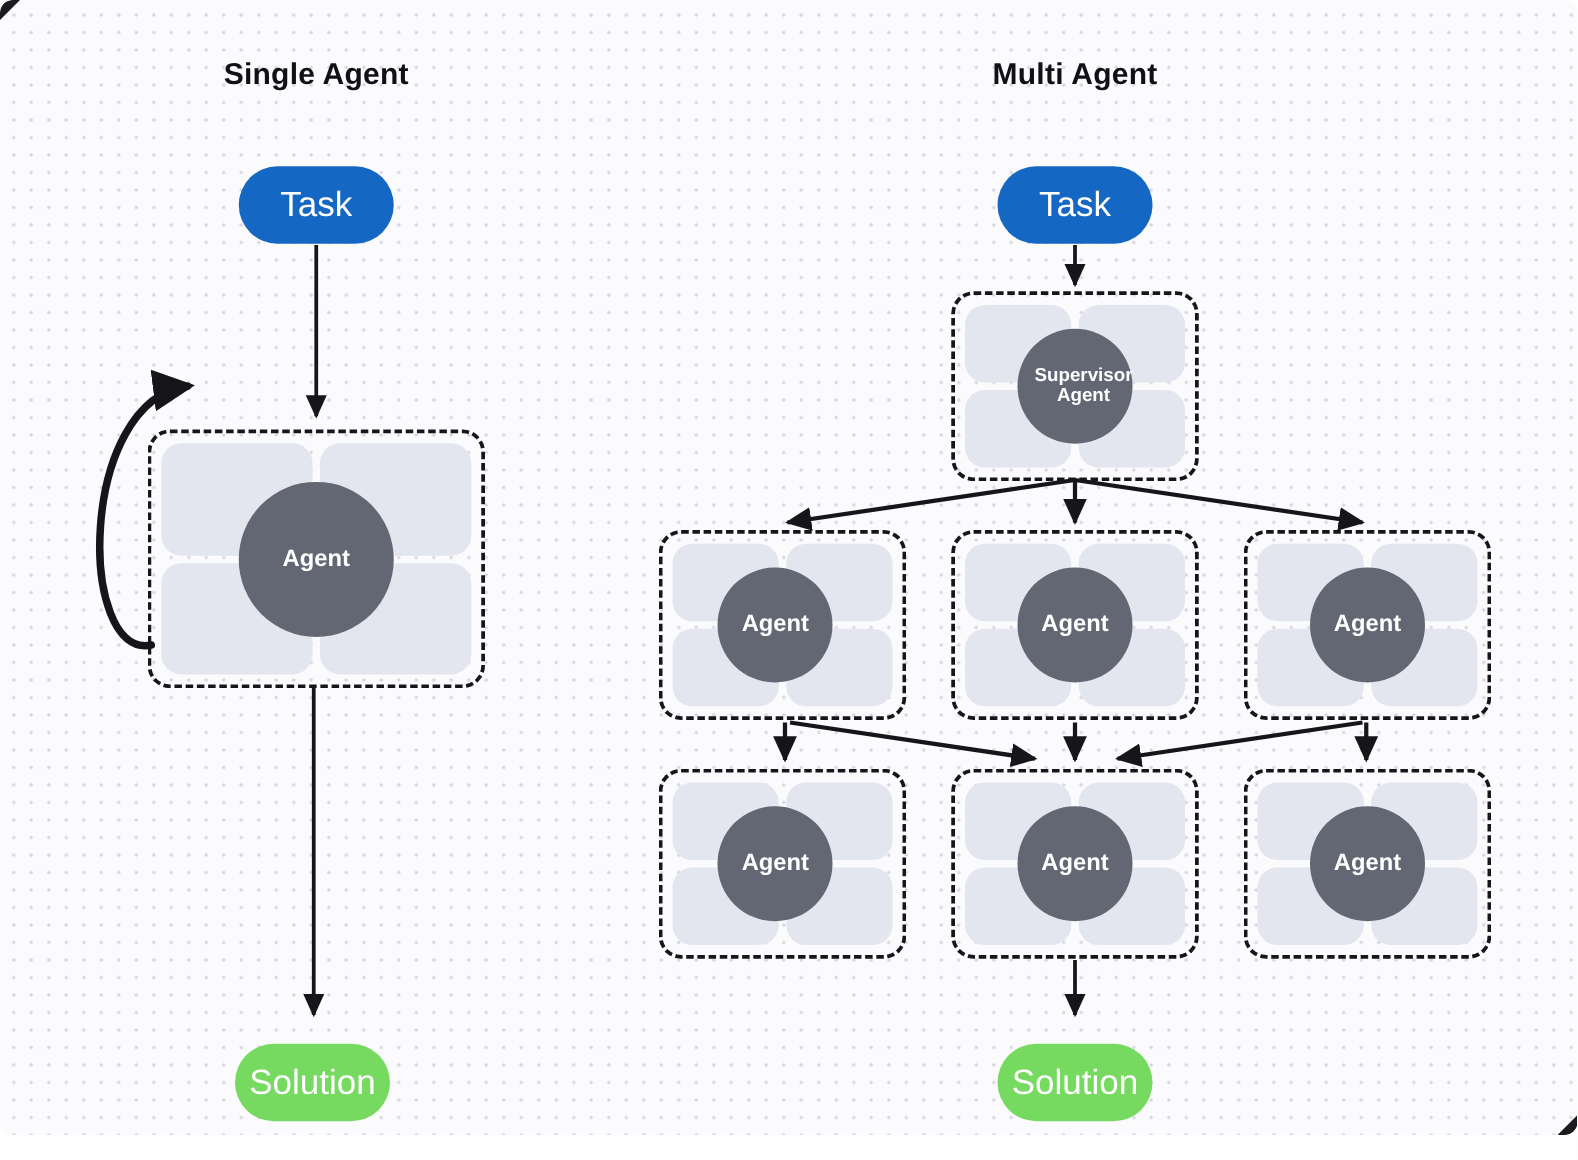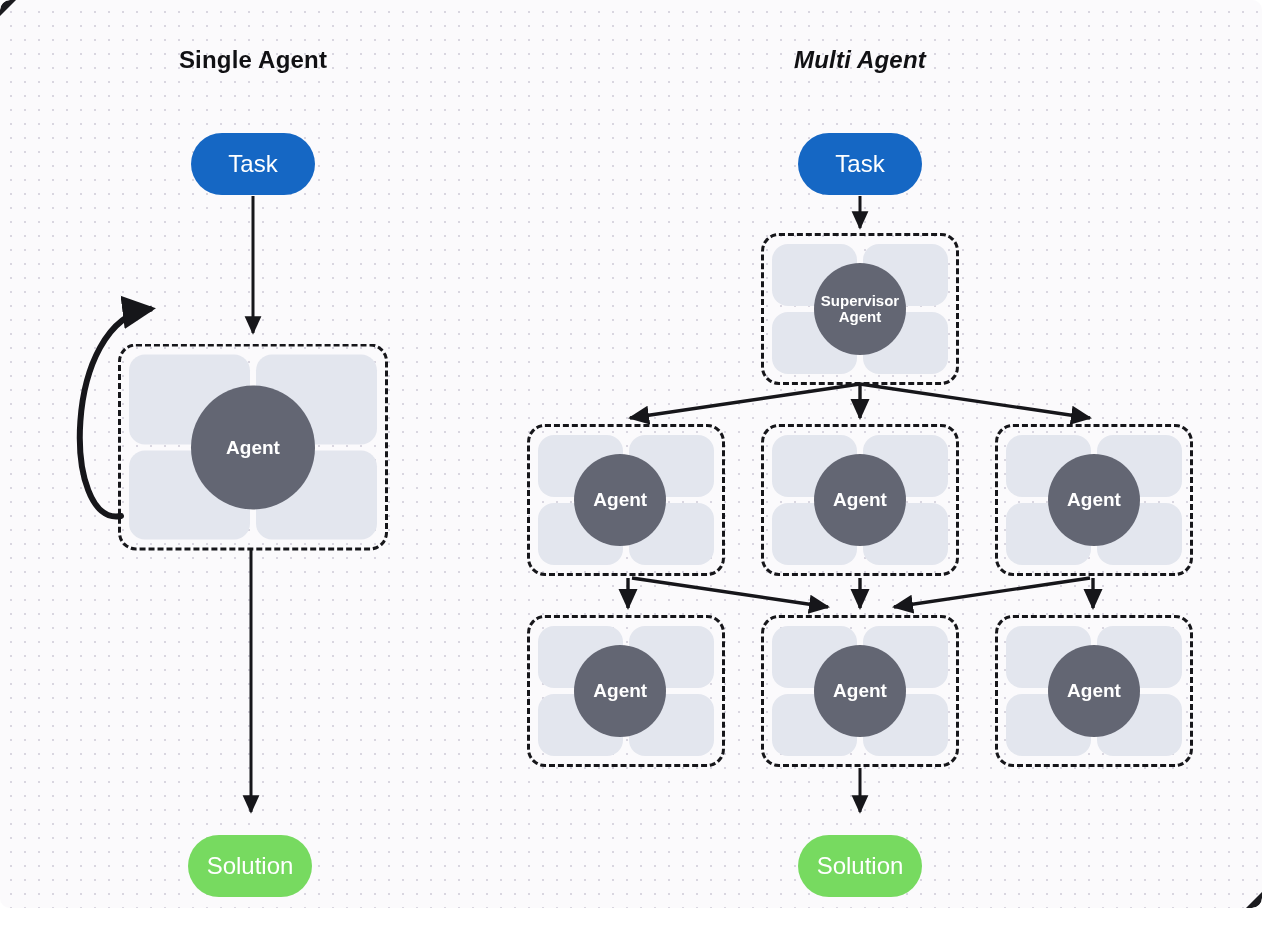--- a/index.html
+++ b/index.html
@@ -47,31 +47,31 @@
   .panel-title {
     position: absolute;
     font-size: 24px;
     font-weight: bold;
     color: #111114;
     letter-spacing: 0.2px;
     white-space: nowrap;
     transform: translateX(-50%);
   }
   #title-single { left: 253px; top: 46px; }
-  #title-multi  { left: 860px; top: 46px; font-style: italic; }
+  #title-multi  { left: 860px; top: 46px; }
 
   
   .pill {
     position: absolute;
     display: flex;
     align-items: center;
     justify-content: center;
     border-radius: 999px;
     color: #ffffff;
-    font-size: 24px;
+    font-size: 28px;
     font-weight: 400;
     transform: translate(-50%, -50%);
     white-space: nowrap;
   }
   .pill.task {
     background: #1567c4;
     width: 124px;
     height: 62px;
   }
   .pill.solution {
@@ -187,21 +187,21 @@
     <span>Task</span>
   </div>
 
   <div class="agent-box" style="left:860px; top:309px; width:198px; height:152px;">
     <div class="tiles">
       <div class="tile"></div>
       <div class="tile"></div>
       <div class="tile"></div>
       <div class="tile"></div>
     </div>
-    <div class="agent-circle supervisor" style="left:50%; top:50%; width:92px; height:92px;">
+    <div class="agent-circle supervisor" style="left:50%; top:50%; width:92px; height:92px;justify-content:flex-end;">
       <span>
         <span class="lbl">Supervisor</span><br>
         <span class="lbl">Agent</span>
       </span>
     </div>
   </div>
 
   <div class="agent-box" style="left:626px; top:500px; width:198px; height:152px;">
     <div class="tiles">
       <div class="tile"></div>

